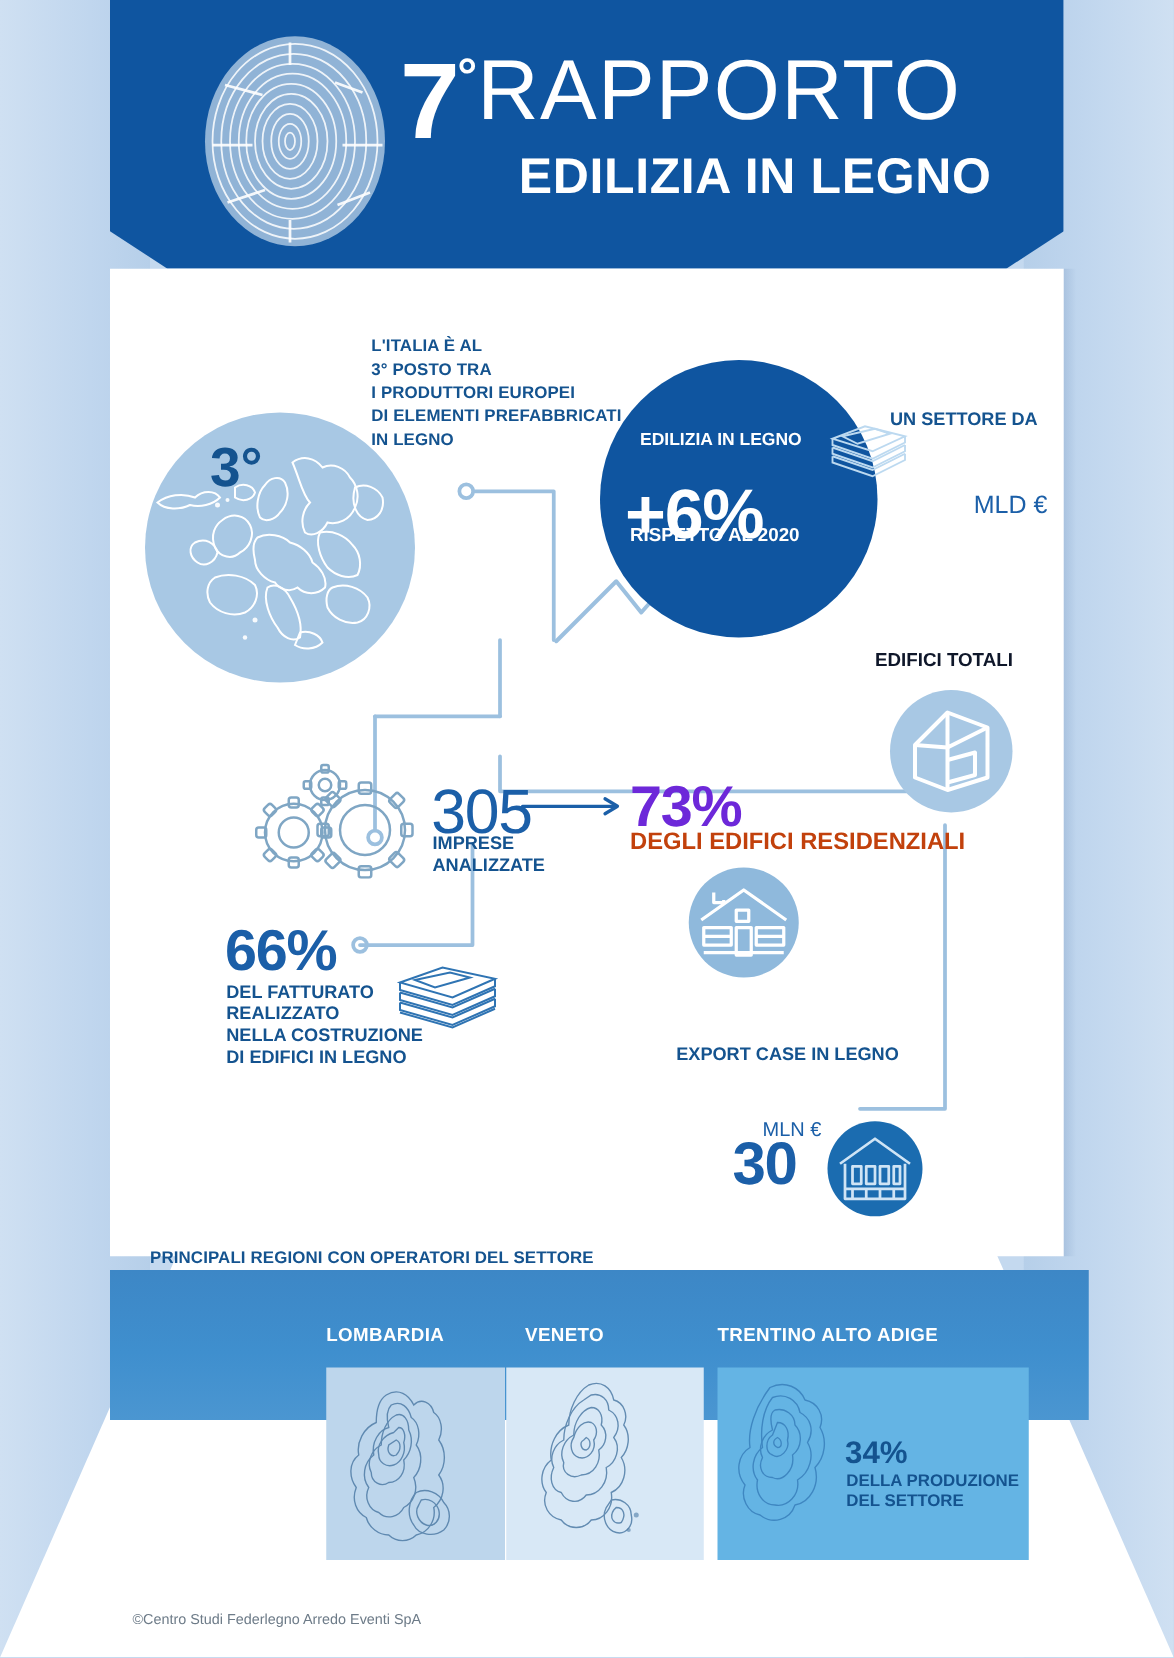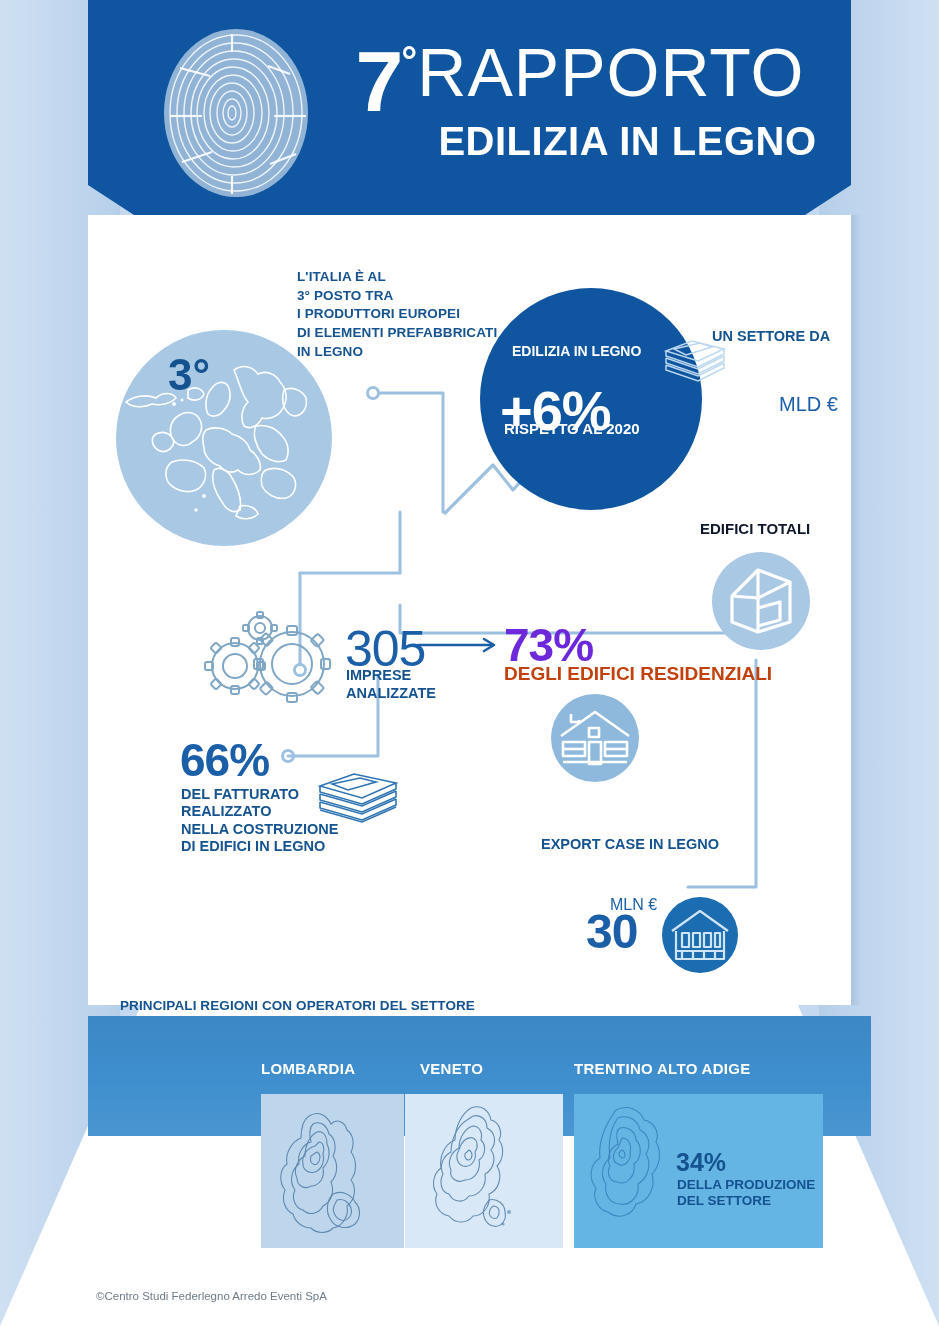--- a/index.html
+++ b/index.html
@@ -18,21 +18,21 @@
   .bg-right{position:absolute;right:0;top:0;width:120px;height:1326px;
     background:linear-gradient(270deg,#cfe0f2 0%,#c0d6ee 60%,#b6cfe9 100%);}
   .floor{position:absolute;left:0;bottom:0;width:939px;height:330px;
     background:#ffffff;
     clip-path:polygon(145px 0px, 794px 0px, 939px 330px, 0px 330px);}
 
   
   .header{position:absolute;left:88px;top:0;width:763px;height:215px;
     background:#0f55a0;
     clip-path:polygon(0 0,763px 0,763px 185px,717px 215px,46px 215px,0 185px);}
-  .header-inner{position:absolute;left:0;top:0;width:652px;height:215px;text-align:center;}
+  .header-inner{position:absolute;left:0;top:0;width:652px;height:215px;}
   .log-disc{position:absolute;left:62px;top:24px;width:172px;height:178px;}
   .title-wrap{position:absolute;left:232px;top:40px;width:520px;}
   .t-line1{color:#ffffff;line-height:0.96;white-space:nowrap;}
   .t-num{font-size:86px;font-weight:bold;letter-spacing:-2px;vertical-align:top;}
   .t-deg{font-size:40px;font-weight:bold;vertical-align:top;position:relative;top:2px;}
   .t-rap{font-size:68px;font-weight:300;letter-spacing:1px;}
   .t-line2{color:#ffffff;font-size:40px;font-weight:bold;letter-spacing:0.5px;
     margin-top:-4px;margin-left:95px;white-space:nowrap;}
 
   
@@ -96,21 +96,21 @@
   .reg-band-grad{left:88px;top:1016px;width:783px;height:120px;
     background:linear-gradient(180deg,#3d87c6 0%,#3f8fce 55%,#4b96d1 100%);}
   .reg-label{position:absolute;top:1060px;font-size:15px;font-weight:bold;color:#ffffff;letter-spacing:.3px;text-align:center;}
   .card{position:absolute;top:1094px;height:154px;overflow:hidden;}
   .card-lom{left:261px;width:143px;background:#bdd6ec;}
   .card-ven{left:405px;width:158px;background:#d8e8f6;}
   .card-tre{left:574px;width:249px;background:#64b4e4;}
   .tre-num{left:676px;top:1148px;font-size:25px;font-weight:bold;color:#14538f;}
   .tre-l{left:677px;top:1177px;font-size:13.5px;font-weight:bold;color:#14538f;line-height:1.22;}
 
-  .credit{left:96px;top:1290px;font-size:11.5px;color:#6d7b88;}
+  .credit{left:106px;top:1290px;font-size:11.5px;color:#6d7b88;}
 </style>
 </head>
 <body>
 
 <div id="stage">
 
   <div class="bg-left"></div>
   <div class="bg-right"></div>
   <div class="floor"></div>
 

